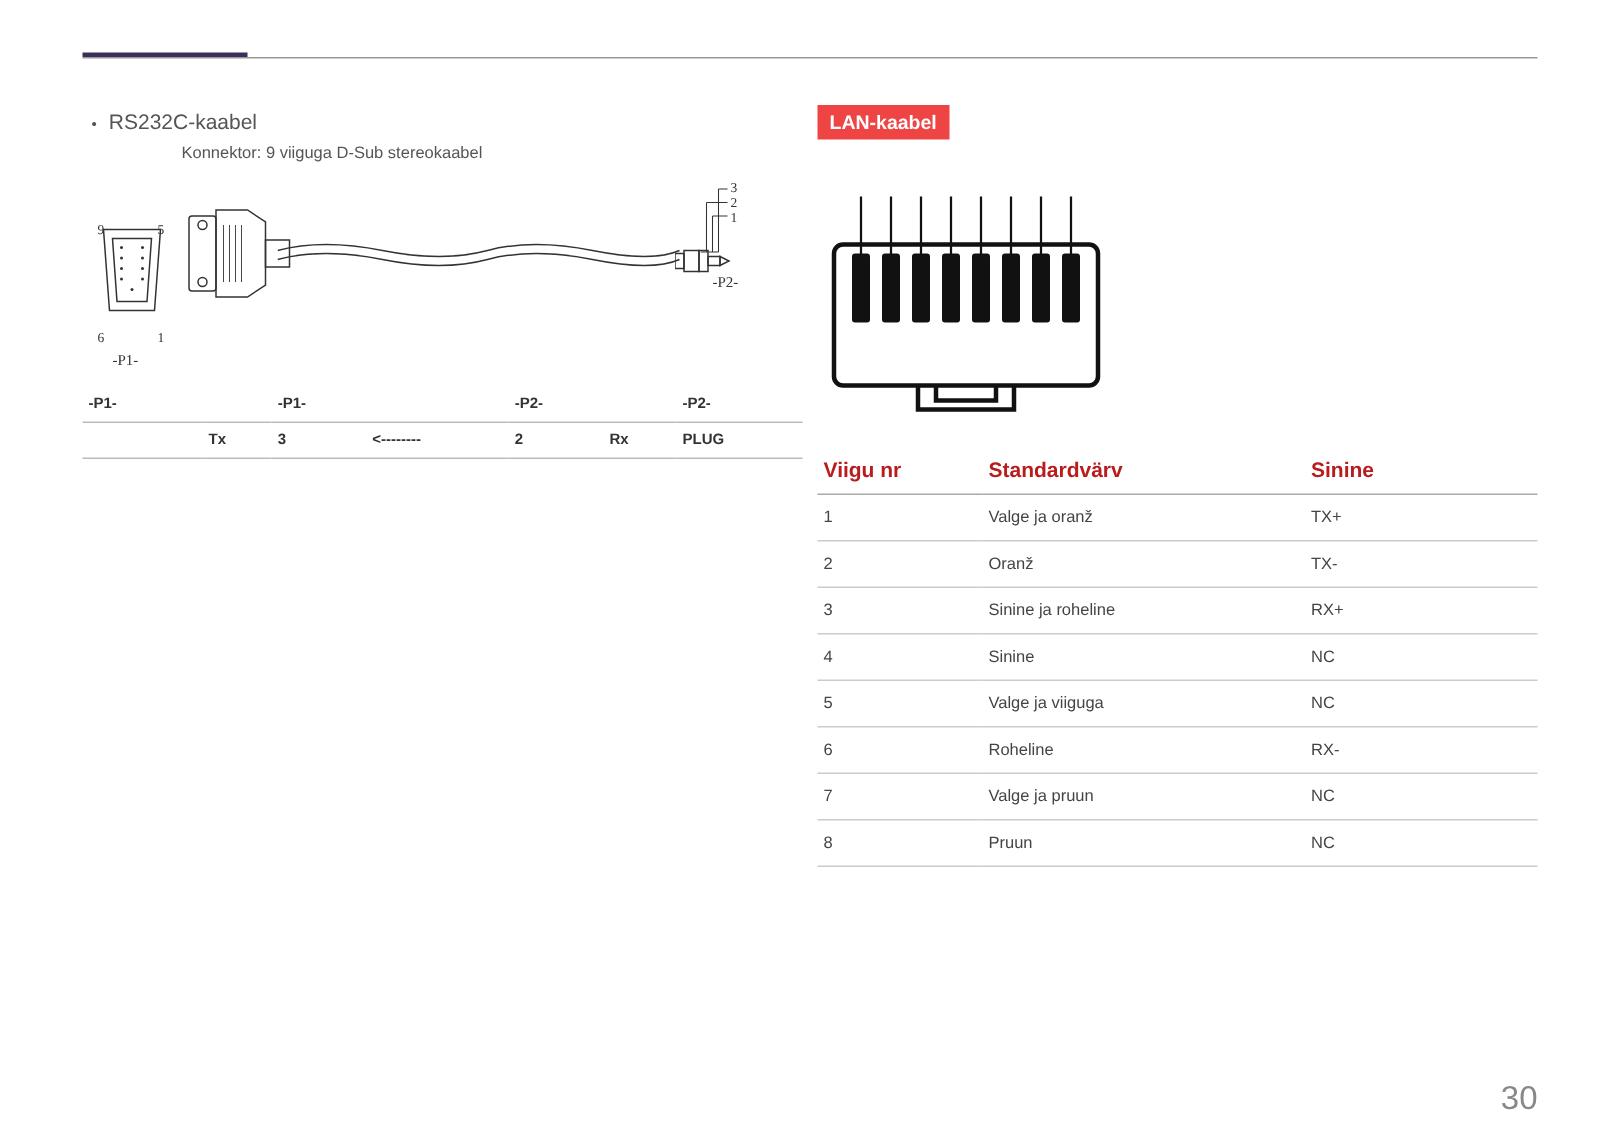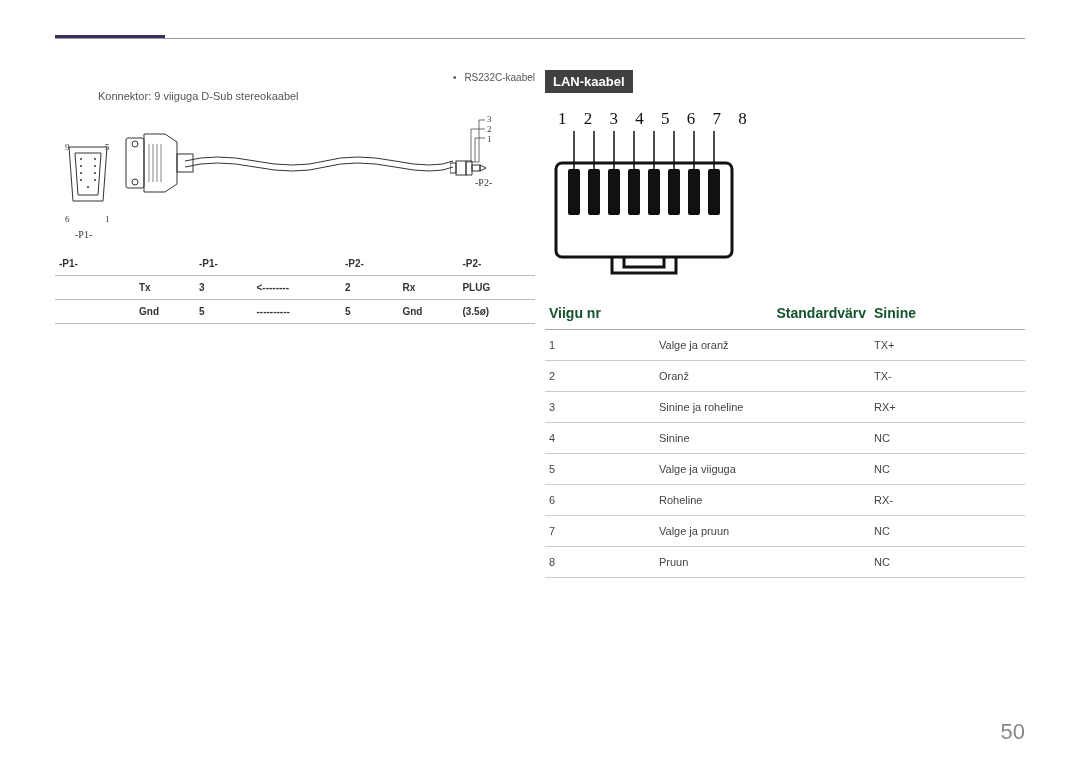--- a/index.html
+++ b/index.html
@@ -29,37 +29,36 @@
   .columns {
     display: flex;
     margin-top: 30px;
     gap: 10px;
   }
   .col {
     flex: 1;
     min-width: 0;
   }
   .bullet-line {
-    font-size: 10px;
+    font-size: 14px;
     color: #555;
     line-height: 1.6;
     margin-left: 6px;
     margin-bottom: 2px;
-    text-align: right;
   }
   .bullet-line::before {
     content: "•";
     margin-right: 8px;
     font-size: 10px;
     color: #555;
   }
   .sub-line {
     font-size: 11px;
     color: #555;
-    margin-left: 4px;
+    margin-left: 27px;
     line-height: 1.6;
     padding-left: 39px;
   }
 
   
   .diagram-rs232 {
     position: relative;
     height: 130px;
     margin-top: 8px;
     margin-bottom: 8px;
@@ -126,21 +125,21 @@
     font-weight: normal;
   }
   .pin-table .hdr td, .pin-table .hdr th {
     font-weight: bold;
   }
   .pin-table .first-col { width: 80px; }
 
   
   .section-heading {
     display: inline-block;
-    background: #404040;
+    background: #ef4444;
     color: #fff;
     font-weight: bold;
     font-size: 13px;
     padding: 4px 8px;
     margin-bottom: 10px;
   }
 
   .rj45-diagram {
     position: relative;
     height: 170px;
@@ -166,30 +165,30 @@
     width: 100%;
     border-collapse: collapse;
     font-size: 11px;
     color: #444;
     margin-top: 18px;
   }
   .lan-table th {
     text-align: left;
     font-size: 14px;
     font-weight: bold;
-    color: #14532d;
+    color: #b91c1c;
     padding: 8px 4px;
     border-bottom: 1px solid #aaa;
   }
   .lan-table td {
     padding: 9px 4px;
     border-bottom: 1px solid #ccc;
   }
   .lan-table .c1 { width: 110px; }
-  .lan-table .c2 { width: 215px; text-align: right; }
+  .lan-table .c2 { width: 215px; }
 
   .page-num {
     position: absolute;
     bottom: 18px;
     right: 55px;
     font-size: 22px;
     color: #888;
     font-weight: 300;
   }
 </style>
@@ -287,38 +286,28 @@
       </tr>
       <tr class="hdr">
         <td></td>
         <td>Tx</td>
         <td>3</td>
         <td>&lt;--------</td>
         <td>2</td>
         <td>Rx</td>
         <td>PLUG</td>
       </tr>
-      <tr class="hdr">
-        <td></td>
-        <td>Gnd</td>
-        <td>5</td>
-        <td>----------</td>
-        <td>5</td>
-        <td>Gnd</td>
-        <td>(3.5ø)</td>
-      </tr>
     </tbody>
       </table>
   </div>
 
   <div class="col">
     <div class="section-heading">LAN-kaabel</div>
 
     <div class="rj45-diagram">
-      <div class="rj45-nums">1 2 3 4 5 6 7 8</div>
       <svg class="rj45-svg" width="210" height="155" viewBox="0 0 210 155">
 
         <g stroke="#111" stroke-width="1.5">
           <line x1="26" y1="8" x2="26" y2="50"></line>
           <line x1="46" y1="8" x2="46" y2="50"></line>
           <line x1="66" y1="8" x2="66" y2="50"></line>
           <line x1="86" y1="8" x2="86" y2="50"></line>
           <line x1="106" y1="8" x2="106" y2="50"></line>
           <line x1="126" y1="8" x2="126" y2="50"></line>
           <line x1="146" y1="8" x2="146" y2="50"></line>
@@ -388,13 +377,13 @@
       <tr>
             <td>8</td>
             <td>Pruun</td>
             <td>NC</td>
           </tr>
     </tbody>
       </table>
   </div>
 </div>
 
-<div class="page-num">50</div>
+<div class="page-num">30</div>
 
 </body></html>

